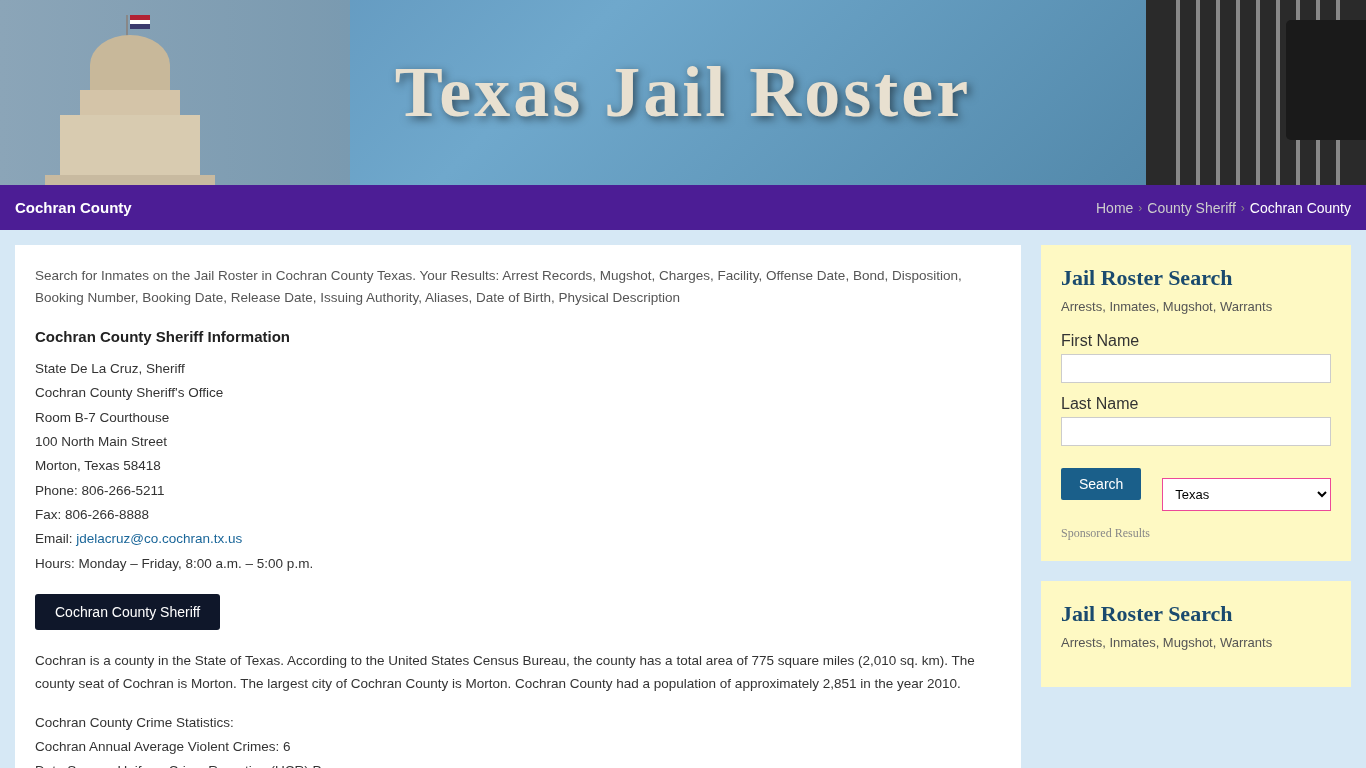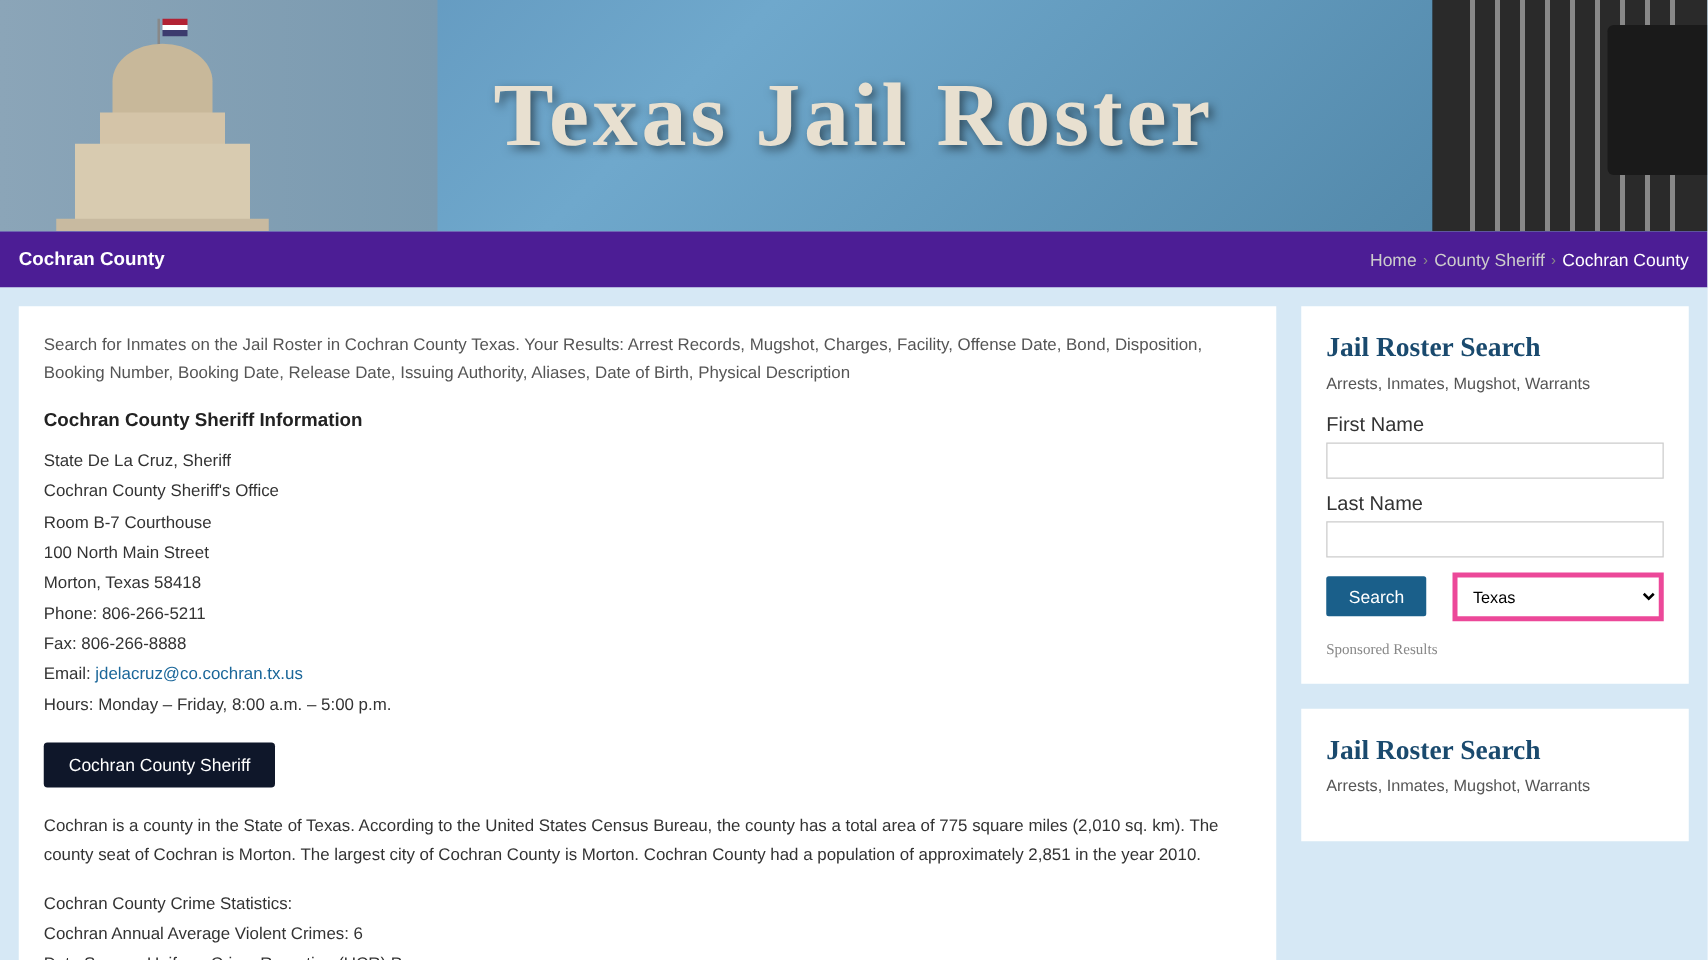--- a/index.html
+++ b/index.html
@@ -235,21 +235,21 @@
       font-size: 13.5px;
       line-height: 1.8;
     }
 
     
     .sidebar {
       width: 310px;
       flex-shrink: 0;
     }
     .sidebar-card {
-      background: #ffffff;
+      background: #fef9c3;
       padding: 20px;
       margin-bottom: 20px;
     }
     .sidebar-card h2 {
       font-size: 22px;
       color: #1a4a6e;
       font-weight: bold;
       margin-bottom: 6px;
       font-family: Georgia, serif;
     }
@@ -286,24 +286,25 @@
       color: #fff;
       border: none;
       padding: 8px 18px;
       font-size: 14px;
       cursor: pointer;
       border-radius: 2px;
     }
     .state-select {
       flex: 1;
       padding: 7px 8px;
-      border: 4px solid #ec4899;
+      border: 1px solid #ec4899;
       font-size: 13px;
       background: #fff;
       appearance: auto;
+      margin-top: 20px;
     }
     .sponsored-label {
       color: #888;
       font-size: 12px;
       margin-top: 15px;
       font-family: Liberation Serif, serif;
     }
   </style>
 </head>
 <body>

